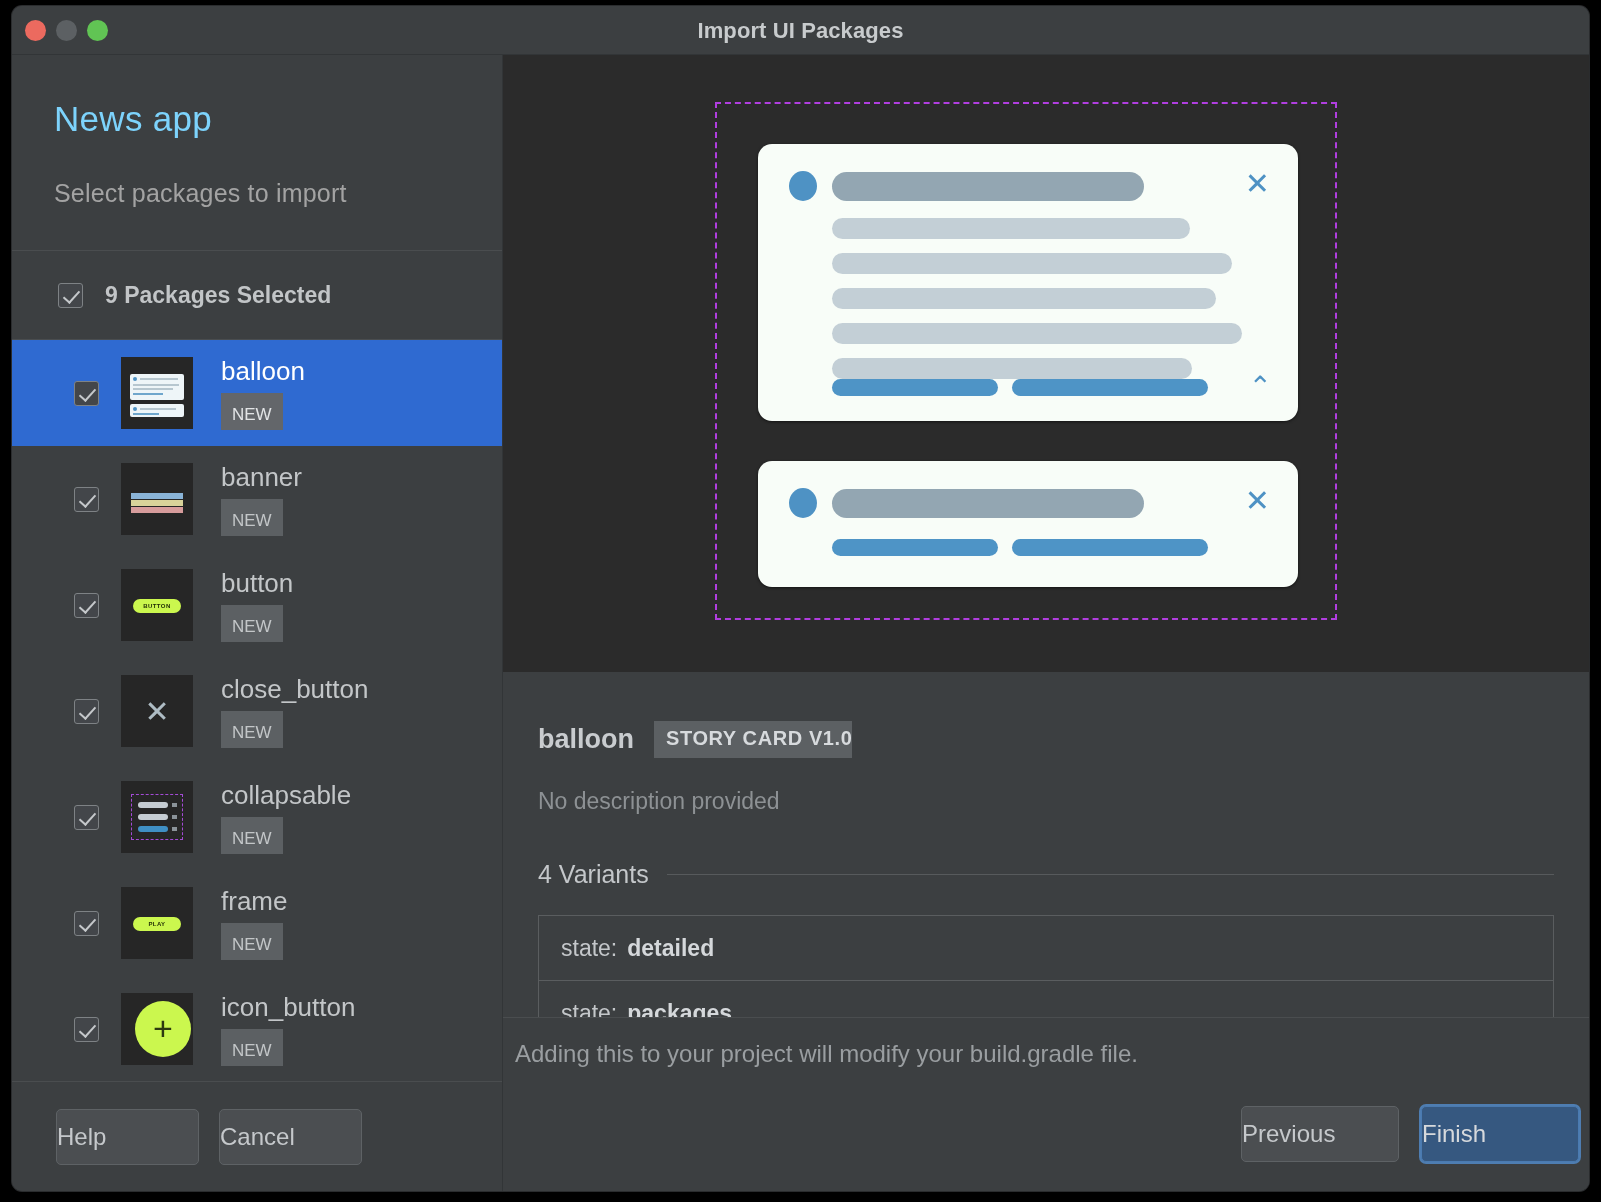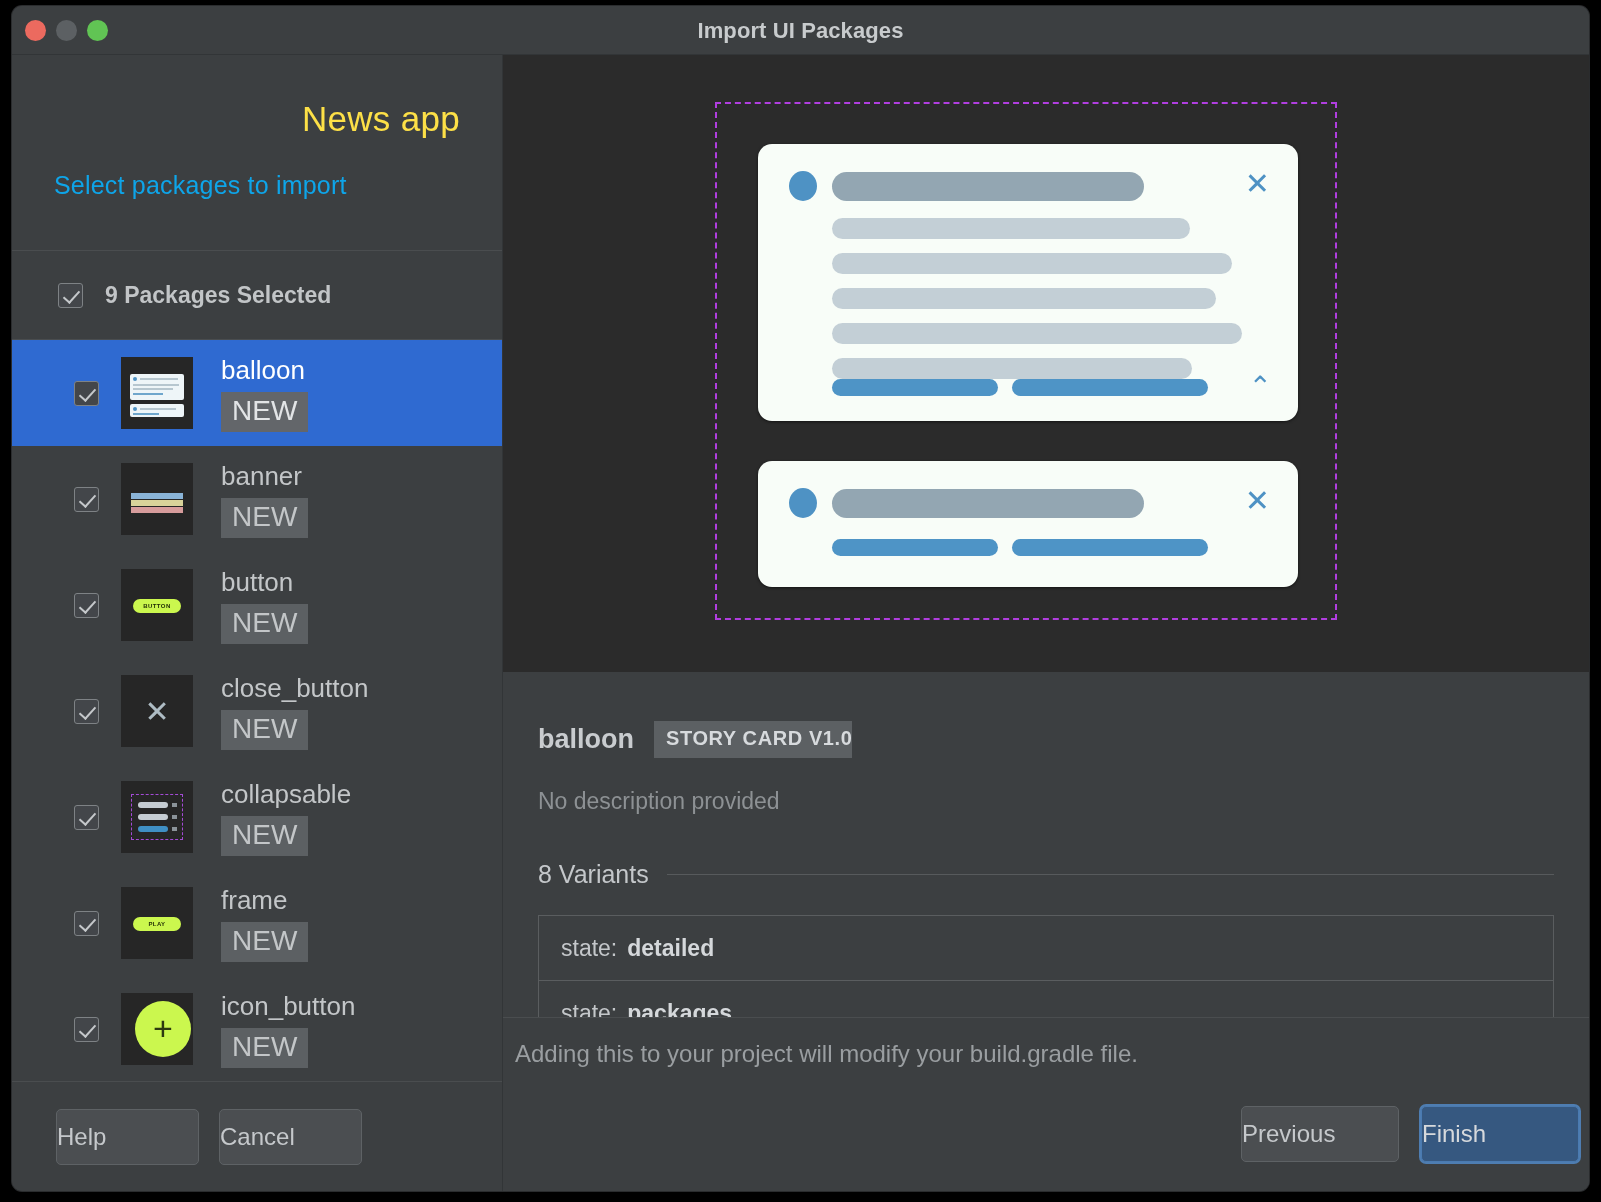--- a/index.html
+++ b/index.html
@@ -50,22 +50,22 @@
   
   .sidebar {
     width: 491px;
     background: #3c3f41;
     border-right: 1px solid #323537;
     display: flex;
     flex-direction: column;
     position: relative;
   }
   .sidebar-head { padding: 44px 42px 0 42px; height: 196px; border-bottom: 1px solid #4a4d4f; }
-  .app-title { color: #fde047; font-size: 35px; font-weight: normal; letter-spacing: .3px; text-align: right; }
-  .app-sub { color: #0ea5e9; font-size: 25px; margin-top: 32px; letter-spacing: .2px; }
+  .app-title { color: #7dd3fc; font-size: 35px; font-weight: normal; letter-spacing: .3px; }
+  .app-sub { color: #a3a3a3; font-size: 25px; margin-top: 40px; letter-spacing: .2px; }
 
   .select-row {
     height: 89px;
     display: flex; align-items: center;
     padding-left: 46px;
     border-bottom: 1px solid #4a4d4f;
     background: #3c3f41;
   }
   .select-row .label {
     color: #c2c5c7; font-size: 23px; font-weight: bold; margin-left: 22px;
@@ -103,22 +103,22 @@
     position: relative;
     overflow: hidden;
   }
   .pkg .meta { margin-left: 28px; display: flex; flex-direction: column; gap: 6px; }
   .pkg .pname { color: #c3c6c8; font-size: 26px; }
   .pkg.selected .pname { color: #ffffff; }
   .badge {
     align-self: flex-start;
     background: #5c6063;
     color: #c3c6c8;
-    font-size: 28px;
-    padding: 3px 11px 5px 11px;
+    font-size: 17px;
+    padding: 12px 11px 5px 11px;
   }
   .pkg.selected .badge { background: #63666a; color: #e2e4e6; }
 
   
   .t-balloon .c1, .t-balloon .c2 {
     position: absolute; left: 9px; background: #eef5f8; border-radius: 2px;
   }
   .t-balloon .c1 { top: 17px; width: 54px; height: 26px; }
   .t-balloon .c2 { top: 47px; width: 54px; height: 13px; }
   .t-balloon .ln { position: absolute; background: #b6c6cf; height: 2px; }
@@ -436,21 +436,21 @@
       </div>
 
       <div class="details">
         <div class="det-head">
           <span class="det-name">balloon</span>
           <span class="det-tag">STORY CARD V1.0</span>
         </div>
         <div class="det-desc">No description provided</div>
 
         <div class="variants-head">
-          <span>8 Variants</span>
+          <span>4 Variants</span>
           <span class="rule"></span>
         </div>
 
         <div class="variant-list">
           <div class="variant">
             <span>state:</span>
             <span class="vval">detailed</span>
           </div>
           <div class="variant">
             <span>state:</span>

